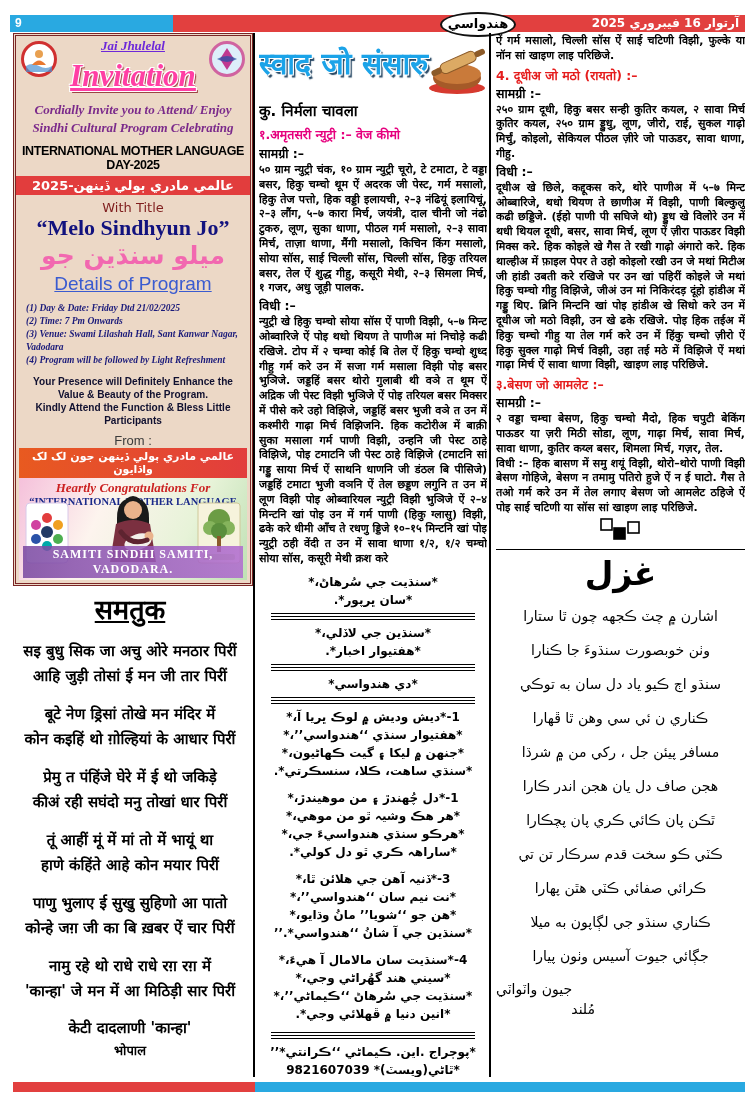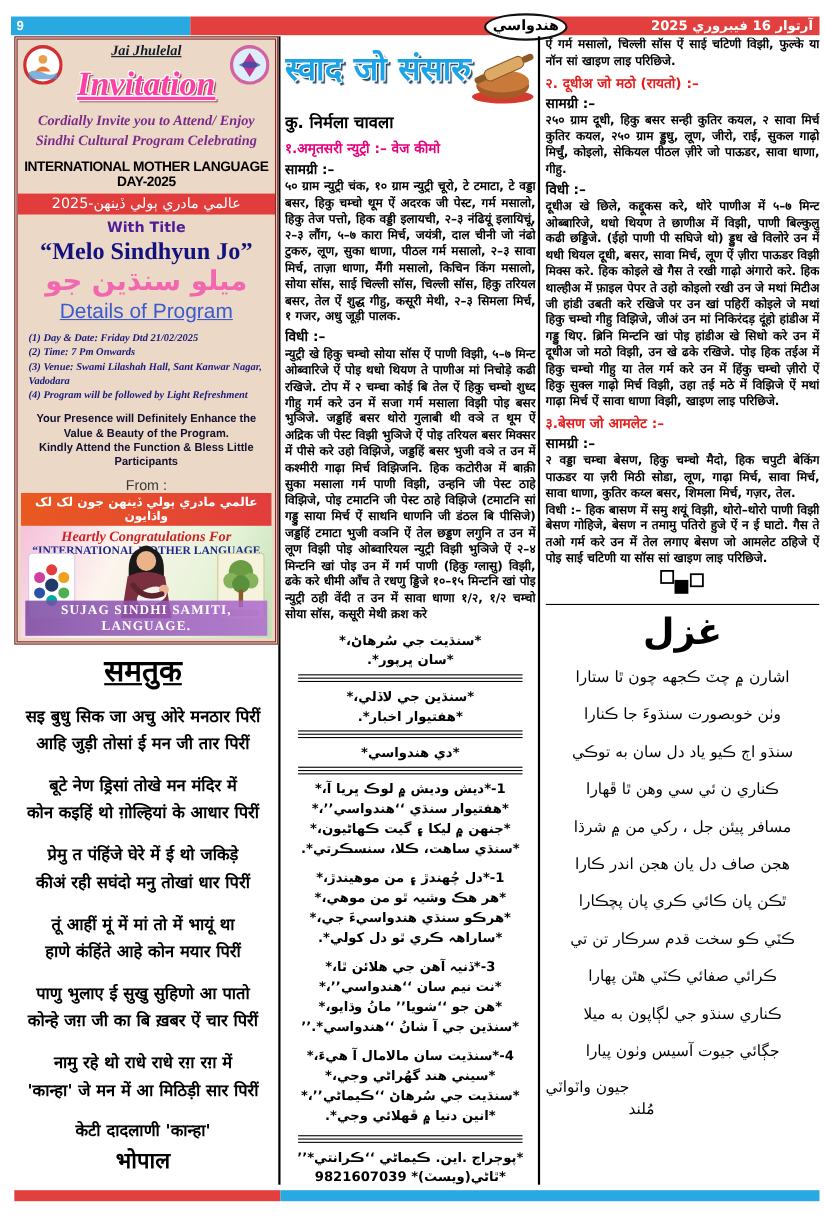--- a/index.html
+++ b/index.html
@@ -13,31 +13,31 @@
   .masthead{position:absolute;left:430px;top:-3px;width:72px;height:21px;background:#fff;
         border:2px solid #111;border-radius:50%;text-align:center;
         font:bold 13px/19px "DejaVu Sans",sans-serif;direction:rtl;}
   .topdate{position:absolute;right:6px;top:0;color:#fff;direction:rtl;
         font:bold 12px/17px "DejaVu Sans",sans-serif;}
   
   .vr{position:absolute;top:33px;width:2px;height:1044px;background:#000;}
   
   .ad{position:absolute;left:13px;top:33px;width:240px;height:553px;background:#ecd8c6;
       border:3px double #7a2525;box-sizing:border-box;text-align:center;overflow:hidden;}
-  .ad-jai{margin-top:2px;color:#0f172a;font:italic bold 13px "Liberation Serif",serif;text-decoration:underline;}
+  .ad-jai{margin-top:2px;color:#6d28d9;font:italic bold 13px "Liberation Serif",serif;text-decoration:underline;}
   .logo{position:absolute;width:36px;height:36px;}
   .ad-invitation{margin-top:4px;color:#ff3fa4;font:italic bold 31px "Liberation Serif",serif;
       text-decoration:underline;
       text-shadow:-1px -1px 0 #fff,1px -1px 0 #fff,-1px 1px 0 #fff,1px 1px 0 #fff,2px 2px 1px #9c4444;}
   .ad-org{margin-top:6px;color:#8d1010;font:bold 19px/20px "Liberation Serif",serif;}
   .ad-cordial{margin-top:7px;color:#7b2a8b;font:italic bold 13px/18px "Liberation Serif",serif;}
   .ad-imld{margin-top:7px;color:#000000;font:bold 12.5px "Liberation Sans",sans-serif;letter-spacing:-0.4px;}
-  .ad-strip{margin-top:4px;background:#e23d3d;color:#fff;font-weight:normal;font-size:13px;
+  .ad-strip{margin-top:4px;background:#e23d3d;color:#fff;font-weight:bold;font-size:13px;
       padding:2px 0;direction:rtl;}
-  .ad-withtitle{margin-top:5px;color:#4c1d95;font-weight:bold;font-size:13px;}
+  .ad-withtitle{margin-top:5px;color:#7f1d1d;font-weight:normal;font-size:13px;}
   .ad-melo{color:#12127e;font:bold 22px "Liberation Serif",serif;}
   .ad-melo-sd{color:#f268b0;font-weight:bold;font-size:25px;line-height:29px;direction:rtl;}
   .ad-details-h{margin-top:3px;color:#3a5bd0;font-size:19px;font-family:"Liberation Sans",sans-serif;text-decoration:underline;}
   .ad-list{margin:7px 4px 0 10px;text-align:left;color:#1a1a7a;
       font:italic bold 9.5px/13px "Liberation Serif",serif;}
   .ad-presence{margin-top:8px;color:#101030;font-weight:bold;font-size:10.5px;line-height:13px;
       font-family:"Liberation Sans",sans-serif;transform:scaleX(.96);}
   .ad-from{margin-top:6px;color:#3a3a3a;font-size:13px;line-height:16px;font-family:"Liberation Sans",sans-serif;}
   
   .banner{position:absolute;left:3px;right:3px;bottom:3px;height:132px;overflow:hidden;
@@ -49,21 +49,21 @@
   .banner-bottom{position:absolute;left:4px;right:4px;bottom:2px;
       background:linear-gradient(90deg,rgba(120,70,160,.85),rgba(176,106,208,.85));
       color:#fff;font:bold 12px "Liberation Serif",serif;letter-spacing:1px;padding:1px 0;}
   .banner-art{position:absolute;bottom:16px;}
   
   .samtuk{position:absolute;left:13px;top:590px;width:234px;text-align:center;overflow:hidden;height:490px;}
   .samtuk-title{font-size:27px;font-weight:bold;text-decoration:underline;margin:0 0 12px;}
   .samtuk p{margin:0;font-weight:bold;font-size:15px;line-height:25px;}
   .samtuk .stanza{margin-bottom:13px;}
   .samtuk-author{margin-top:10px;font-weight:bold;font-size:15px;}
-  .samtuk-place{margin-top:4px;font-weight:bold;font-size:20px;}
+  .samtuk-place{margin-top:4px;font-weight:bold;font-size:13px;}
   
   .mid{position:absolute;left:259px;top:34px;width:228px;height:1043px;overflow:hidden;}
   .rtitle-row{position:relative;height:66px;}
   .rtitle{font-weight:bold;font-size:30px;line-height:60px;color:#1ba3e8;
       text-shadow:-1px -1px 0 #fff,1px -1px 0 #fff,-1px 1px 0 #fff,1px 1px 0 #fff,2.5px 2.5px 1px #2a4a66;}
   .pin-art{position:absolute;right:-2px;top:2px;}
   .rauthor{text-align:left;font-weight:bold;font-size:15px;margin:0 0 6px;}
   .h-magenta{color:#e6007e;font-weight:bold;font-size:12.5px;margin:4px 0 2px;}
   .h-red{color:#e51d1d;font-weight:bold;font-size:12.5px;margin:3px 0 1px;}
   .h-label{font-weight:bold;font-size:12.5px;margin:1px 0;}
@@ -169,21 +169,21 @@
       </svg>
       <svg class="banner-art" style="right:6px;width:44px;height:62px;" viewBox="0 0 44 62">
         <rect x="1" y="1" width="42" height="60" rx="3" fill="#f6f3dc" stroke="#cfc89a"></rect>
         <circle cx="22" cy="18" r="11" fill="#6b9c44"></circle>
         <circle cx="13" cy="26" r="7" fill="#85b45c"></circle>
           <circle cx="31" cy="26" r="7" fill="#85b45c"></circle>
         <circle cx="22" cy="29" r="8" fill="#5a8f3c"></circle>
         <rect x="20" y="34" width="4" height="16" fill="#8a5a2a"></rect>
         <rect x="6" y="52" width="32" height="6" rx="2" fill="#c8d89a"></rect>
       </svg>
-      <div class="banner-bottom">SUJAG SINDHI SAMITI, LANGUAGE.</div>
+      <div class="banner-bottom">SAMITI SINDHI SAMITI, VADODARA.</div>
     </div>
   </div>
 
   <div class="samtuk">
     <div class="samtuk-title">समतुक</div>
     <div class="stanza">
       <p>सइ बुधु सिक जा अचु ओरे मनठार पिरीं</p>
       <p>आहि जुड़ी तोसां ई मन जी तार पिरीं</p>
     </div>
     <div class="stanza">
@@ -265,21 +265,21 @@
         <p>*انين دنيا ۾ ڦهلائي وجي*.</p>
       </div>
       <div class="sep"></div>
       <p>*پوڄراج .اين. ڪيماڻي ‘‘ڪرانتي*’’</p>
       <p>*ٿاڻي(ويسٽ)* 9821607039</p>
     </div>
   </div>
 
   <div class="right">
     <p class="btxt">ऐं गर्म मसालो, चिल्ली सॉस ऐं साई चटिणी विझी, फुल्के या नॉन सां खाइण लाइ परिछिजे.</p>
-    <div class="h-red">२. दूधीअ जो मठो (रायतो) :–</div>
+    <div class="h-red">4. दूधीअ जो मठो (रायतो) :–</div>
     <div class="h-label">सामग्री :–</div>
     <p class="btxt">२५० ग्राम दूधी, हिकु बसर सन्ही कुतिर कयल, २ सावा मिर्च कुतिर कयल, २५० ग्राम ड्डुधु, लूण, जीरो, राई, सुकल गाढ़ो मिर्चुं, कोइलो, सेकियल पीठल ज़ीरे जो पाऊडर, सावा धाणा, गीहु.</p>
     <div class="h-label">विधी :–</div>
     <p class="btxt">दूधीअ खे छिले, कद्दूकस करे, थोरे पाणीअ में ५–७ मिन्ट ओब्बारिजे, थधो थियण ते छाणीअ में विझी, पाणी बिल्कुलु कढी छड्डिजे. (ईहो पाणी पी सघिजे थो) ड्डुध खे विलोरे उन में थधी थियल दूधी, बसर, सावा मिर्च, लूण ऐं ज़ीरा पाऊडर विझी मिक्स करे. हिक कोइले खे गैस ते रखी गाढ़ो अंगारो करे. हिक थाल्हीअ में फ़ाइल पेपर ते उहो कोइलो रखी उन जे मथां मिटीअ जी हांडी उबती करे रखिजे पर उन खां पहिरीं कोइले जे मथां हिकु चम्चो गीहु विझिजे, जीअं उन मां निकिरंदड़ दूंहो हांडीअ में गड्डु थिए. ब्रिनि मिन्टनि खां पोइ हांडीअ खे सिधो करे उन में दूधीअ जो मठो विझी, उन खे ढके रखिजे. पोइ हिक तईअ में हिकु चम्चो गीहु या तेल गर्म करे उन में हिंकु चम्चो ज़ीरो ऐं हिकु सुक्ल गाढ़ो मिर्च विझी, उहा तई मठे में विझिजे ऐं मथां गाढ़ा मिर्च ऐं सावा धाणा विझी, खाइण लाइ परिछिजे.</p>
     <div class="h-red">३.बेसण जो आमलेट :–</div>
     <div class="h-label">सामग्री :–</div>
     <p class="btxt">२ वड्डा चम्चा बेसण, हिकु चम्चो मैदो, हिक चपुटी बेकिंग पाऊडर या ज़री मिठी सोडा, लूण, गाढ़ा मिर्च, सावा मिर्च, सावा धाणा, कुतिर कय्ल बसर, शिमला मिर्च, गज़र, तेल.</p>
     <p class="btxt"><span class="inlabel">विधी :–</span> <span>हिक बासण में समु शयूं विझी, थोरो–थोरो पाणी विझी बेसण गोहिजे, बेसण न तमामु पतिरो हुजे ऐं न ई घाटो. गैस ते तओ गर्म करे उन में तेल लगाए बेसण जो आमलेट ठहिजे ऐं पोइ साई चटिणी या सॉस सां खाइण लाइ परिछिजे.</span></p>
     <div class="deco">
       <svg width="44" height="24" viewBox="0 0 44 24">

